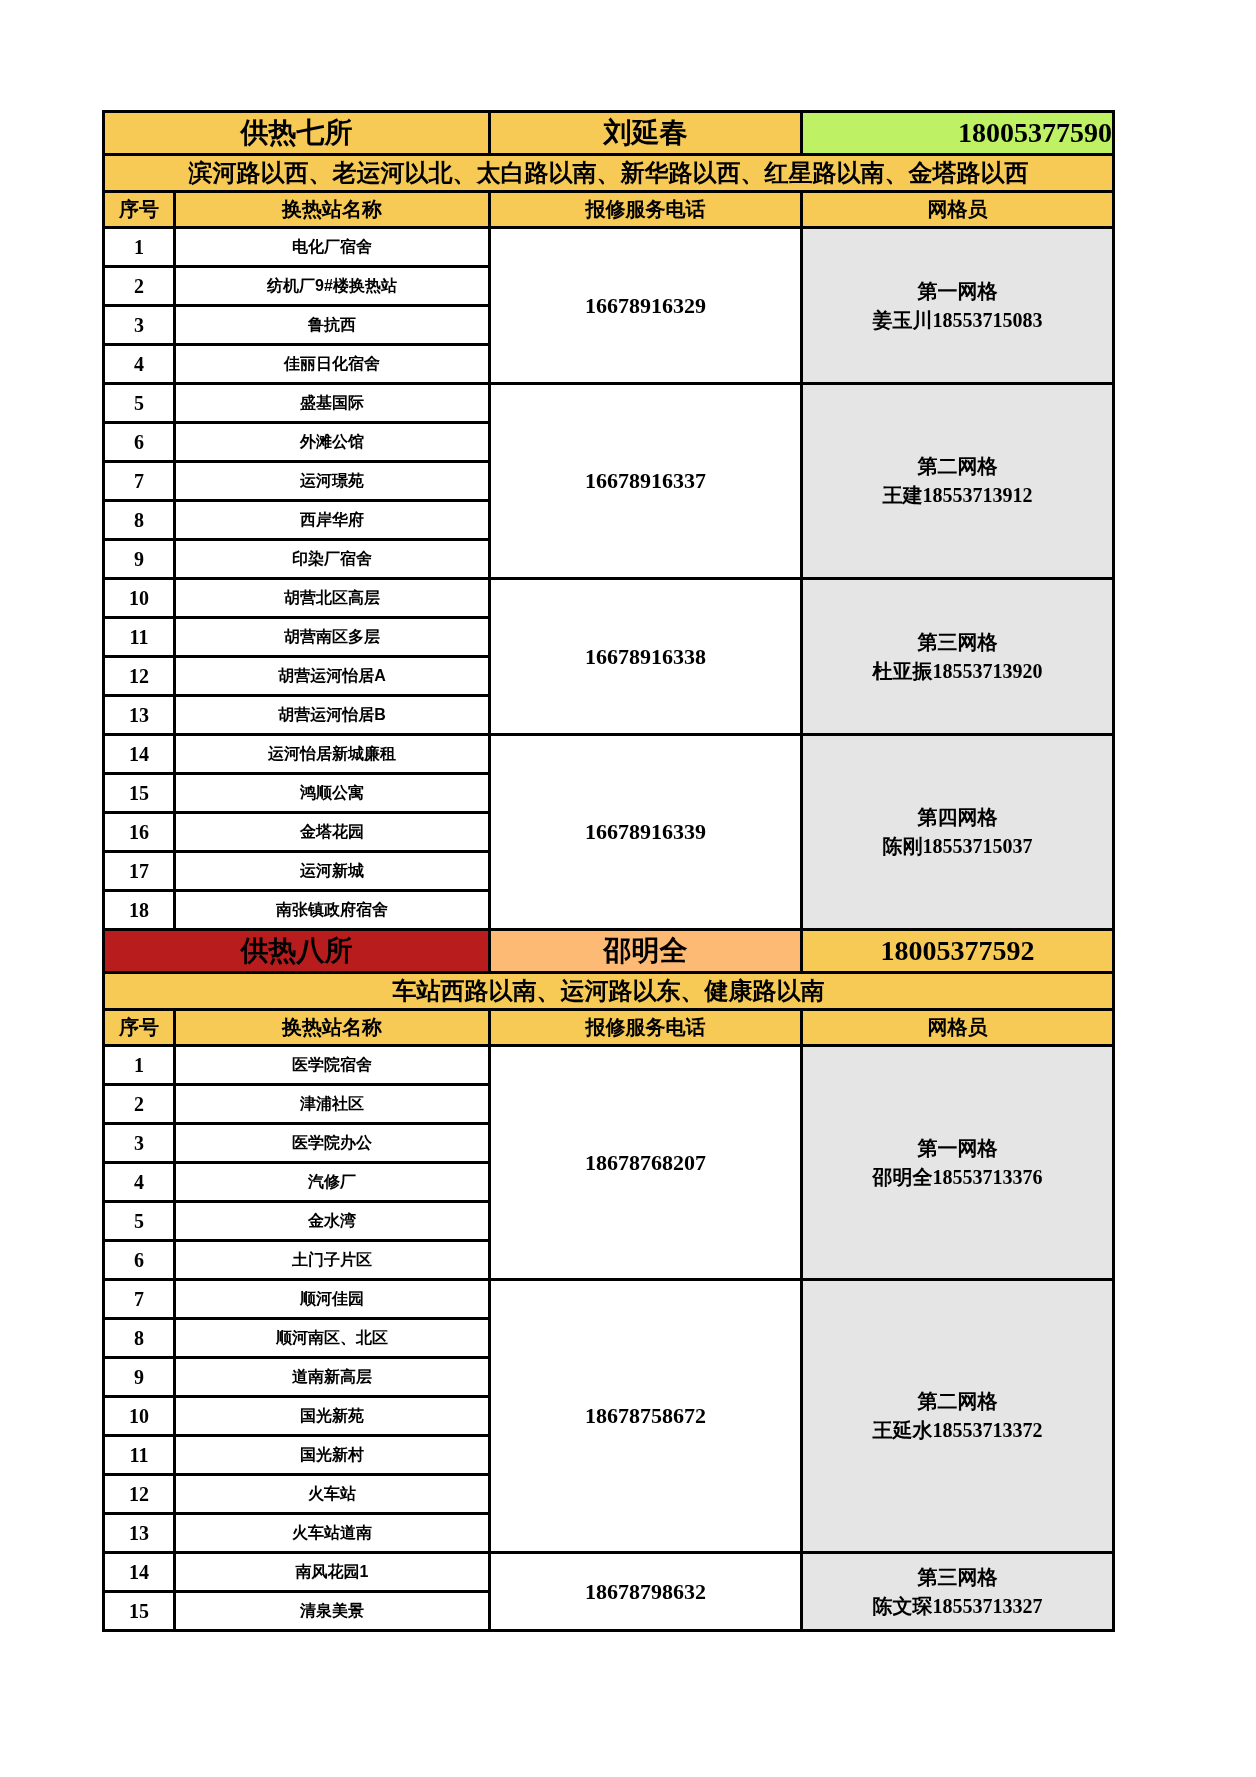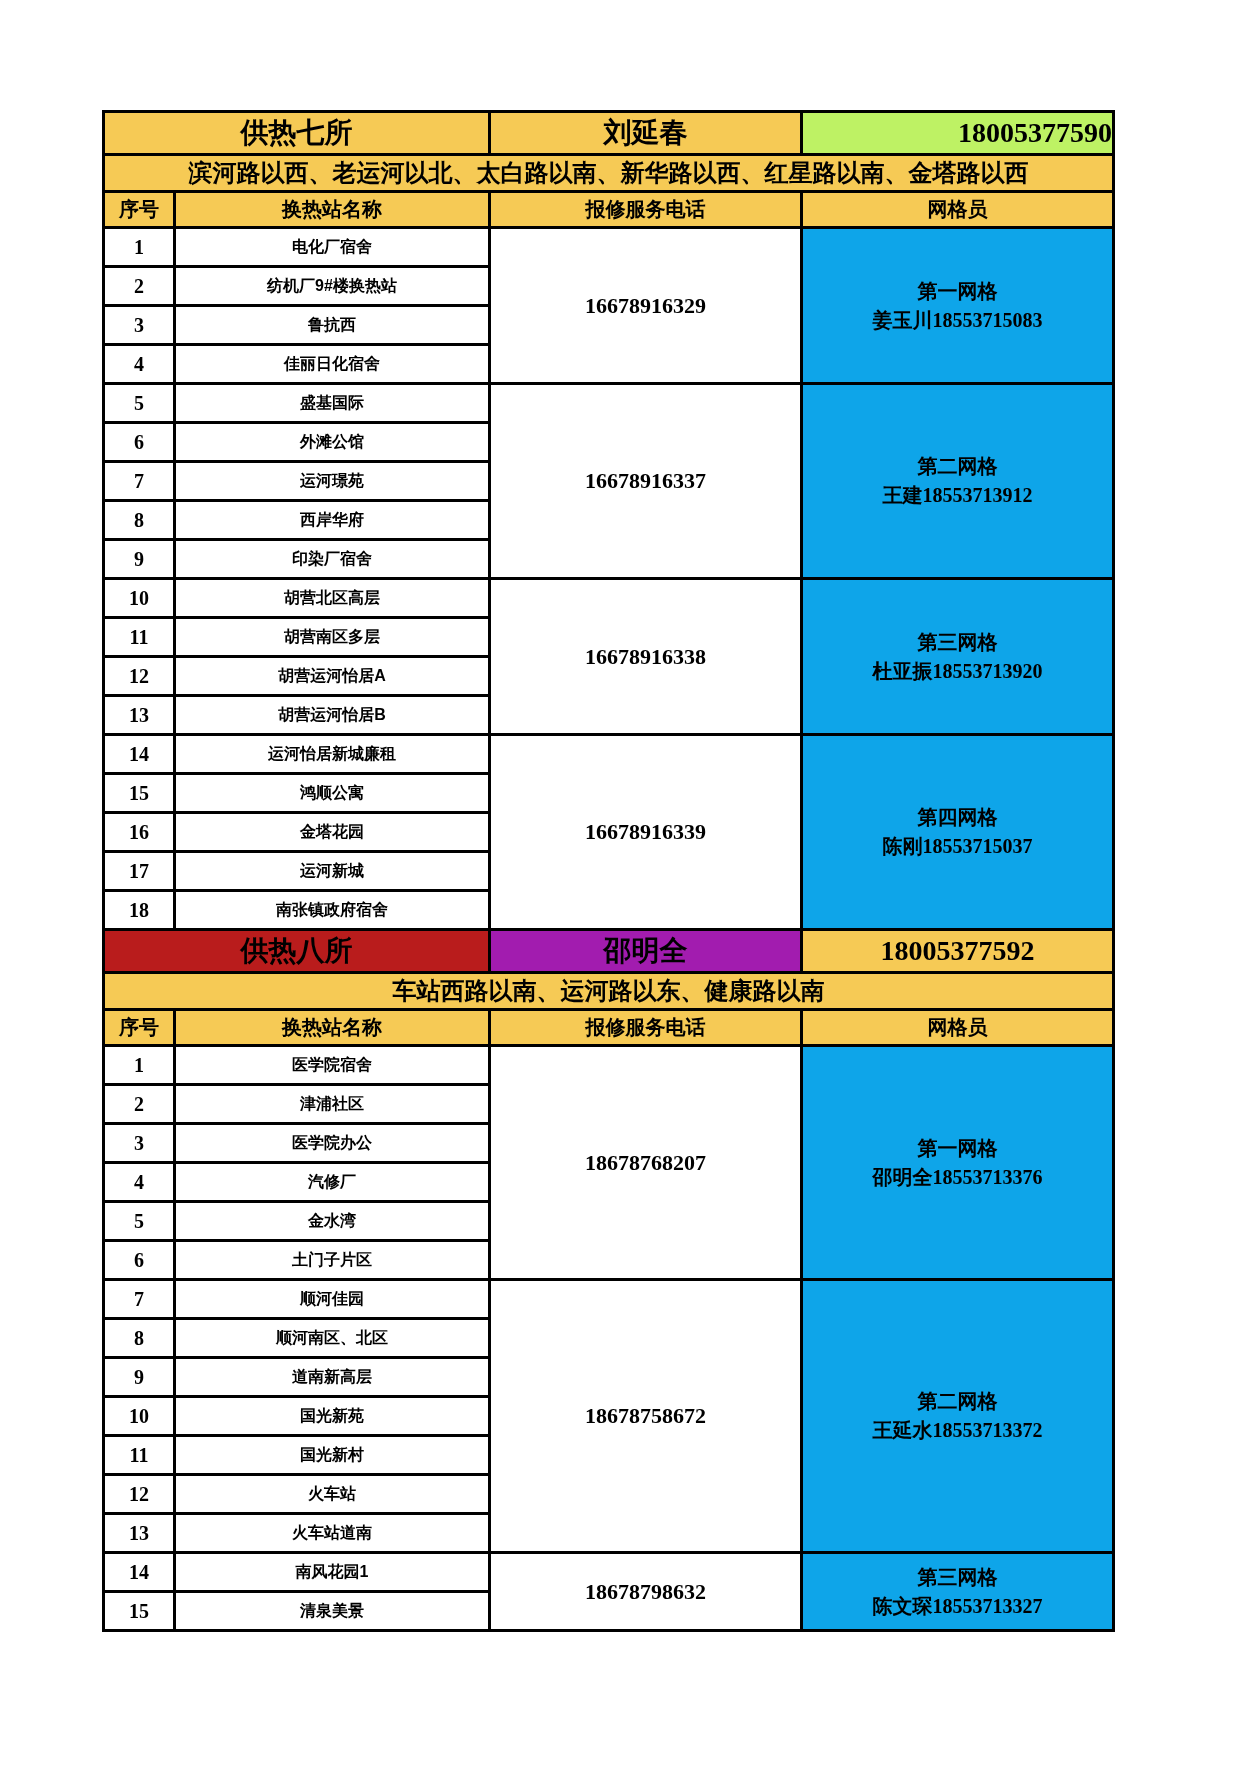--- a/index.html
+++ b/index.html
@@ -76,21 +76,21 @@
   td.phone-cell {
     font-family: "Liberation Serif", serif;
     font-weight: bold;
     font-size: 22px;
     background: #ffffff;
   }
   td.grid-cell {
     font-family: "Liberation Serif", serif;
     font-weight: bold;
     font-size: 20px;
-    background: #0ea5e9;
+    background: #e5e5e5;
     line-height: 1.45;
   }
   td.grid-cell .grid-line { display: block; }
 </style>
 </head>
 <body>
 
 <div class="page">
   <table class="doc-table">
     <colgroup>
@@ -201,21 +201,21 @@
         <tr class="r-data">
           <td class="no-cell">17</td>
           <td class="name-cell">运河新城</td>
         </tr>
         <tr class="r-data">
           <td class="no-cell">18</td>
           <td class="name-cell">南张镇政府宿舍</td>
         </tr>
         <tr class="r-office">
           <td class="hd-office" colspan="2" style="background: #b91c1c;">供热八所</td>
-          <td class="hd-manager" style="background: #a21caf;">邵明全</td>
+          <td class="hd-manager" style="background: #fdba74;">邵明全</td>
           <td class="hd-phone" style="background: rgb(246, 202, 85);">18005377592</td>
         </tr>
         <tr class="r-cov">
           <td colspan="4" style="background: rgb(246, 202, 85);">车站西路以南、运河路以东、健康路以南</td>
         </tr>
         <tr class="r-cols">
           <td style="background: rgb(246, 202, 85);">序号</td>
           <td style="background: rgb(246, 202, 85);">换热站名称</td>
           <td style="background: rgb(246, 202, 85);">报修服务电话</td>
           <td style="background: rgb(246, 202, 85);">网格员</td>

